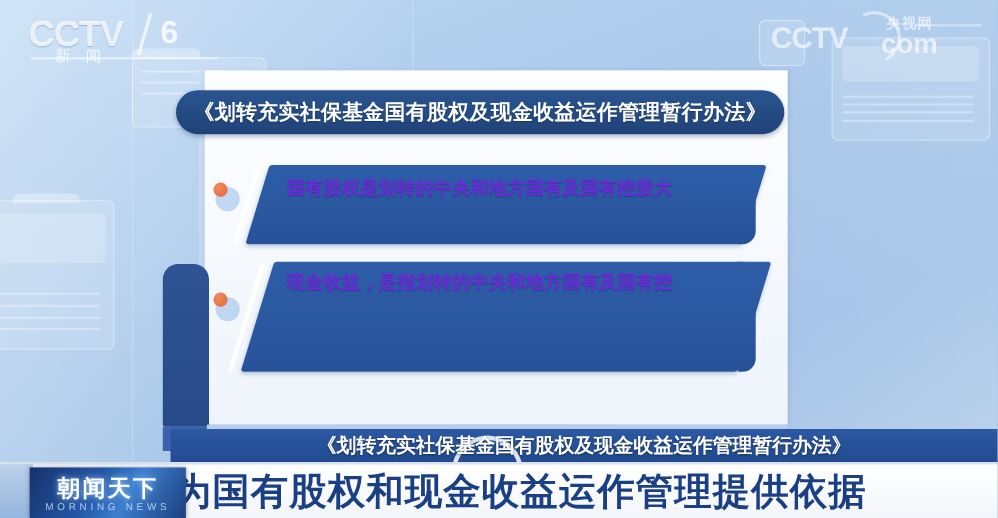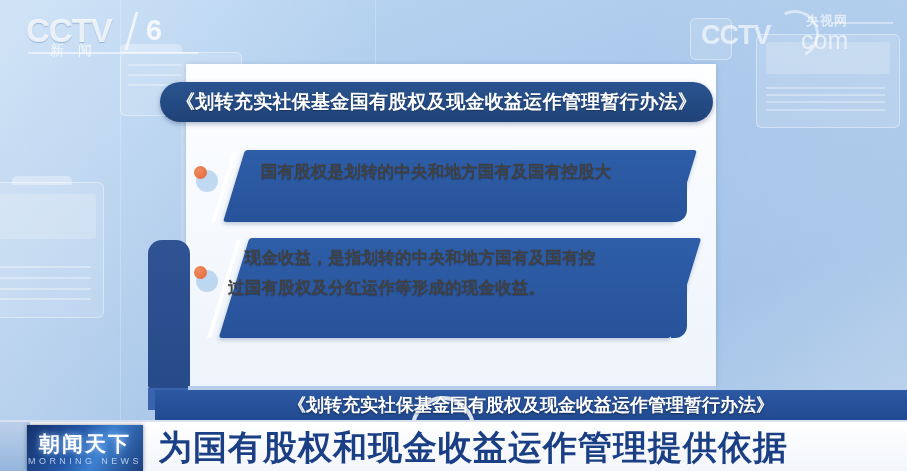--- a/index.html
+++ b/index.html
@@ -97,21 +97,21 @@
     transform:skewX(-17deg);
     border-radius:3px;
     box-shadow:0 2px 4px rgba(30,60,110,.28);
   }
   .slab-cap{
     position:absolute;right:-1px;top:0;bottom:0;width:16px;
     border-radius:0 12px 12px 0;background:inherit;transform:skewX(17deg);
     transform-origin:left center;
   }
   .slab-text{
-    position:absolute;color:#404040;font-size:16.5px;line-height:30px;
+    position:absolute;color:#6d28d9;font-size:16.5px;line-height:30px;
     font-weight:bold;letter-spacing:.2px;text-shadow:0 1px 1px rgba(0,0,0,.22);
     z-index:5;
   }
 
   
   .lt-sub{
     position:absolute;left:155px;top:390px;width:752px;height:30px;
     background:linear-gradient(180deg,#2c59a3 0%,#214a90 100%);
     overflow:hidden;
   }
@@ -136,21 +136,21 @@
     position:absolute;left:0;top:0;width:30px;height:51px;
     background:linear-gradient(180deg,#bcd0ea,#93b4db);
   }
   .lt-main span{
     position:absolute;left:158px;top:0;height:51px;line-height:51px;
     color:#1b3f84;font-size:34px;font-weight:bold;letter-spacing:1px;
     white-space:nowrap;
   }
   
   .prog-logo{
-    position:absolute;left:27px;top:425px;width:116px;height:46px;
+    position:absolute;left:27px;top:425px;width:142px;height:46px;
     background:linear-gradient(120deg,#15326b 0%,#2558a8 42%,#3d7fcf 62%,#1c3f7d 100%);
     overflow:hidden;z-index:6;
     box-shadow:0 0 4px rgba(10,30,70,.5);
   }
   .prog-logo .pl-cn{
     position:absolute;left:0;right:0;top:5px;text-align:center;
     color:#fff;font-size:21px;font-weight:bold;letter-spacing:2px;
     text-shadow:0 0 6px rgba(160,210,255,.9);
   }
   .prog-logo .pl-en{
@@ -183,21 +183,21 @@
     letter-spacing:14px;color:rgba(255,255,255,.82);
   }
 
   
   .watermark{position:absolute;right:16px;top:12px;width:190px;height:40px;}
   .watermark .wm-cctv{
     position:absolute;left:0;top:8px;font-size:27px;font-weight:bold;
     letter-spacing:-1px;color:rgba(255,255,255,.62);
   }
   .watermark .wm-com{
-    position:absolute;left:100px;top:14px;font-size:25px;font-weight:normal;
+    position:absolute;left:100px;top:14px;font-size:25px;font-weight:bold;
     color:rgba(255,255,255,.62);
   }
   .watermark .wm-cn{
     position:absolute;left:105px;top:0px;font-size:13px;font-weight:bold;
     letter-spacing:1px;color:rgba(255,255,255,.62);
   }
   .watermark .wm-swoosh{
     position:absolute;left:70px;top:-2px;width:42px;height:42px;
     border:3px solid rgba(255,255,255,.50);border-radius:50%;
     border-bottom-color:transparent;border-left-color:transparent;
@@ -281,23 +281,22 @@
     </div>
   </div>
 
   <div class="bullet-row">
     <div class="dot-blue" style="left:196px;top:270px;"></div>
     <div class="dot-orange" style="left:194px;top:266px;"></div>
     <div class="slash" style="left:222px;top:240px;height:98px;"></div>
     <div class="slab" style="left:234px;top:238px;width:452px;height:100px;">
       <div class="slab-cap"></div>
     </div>
-    <div class="slab-text" style="left:228px;top:242px;width:440px;">
+    <div class="slab-text" style="left:244px;top:242px;width:440px;">
       <div>　现金收益，是指划转的中央和地方国有及国有控</div>
-      <div>过国有股权及分红运作等形成的现金收益。</div>
     </div>
   </div>
 
   <div class="lt-sub">
     <div class="lt-sub-arc"></div>
     <span>《划转充实社保基金国有股权及现金收益运作管理暂行办法》</span>
   </div>
 
   <div class="lt-main">
     <div class="lt-main-left"></div>

